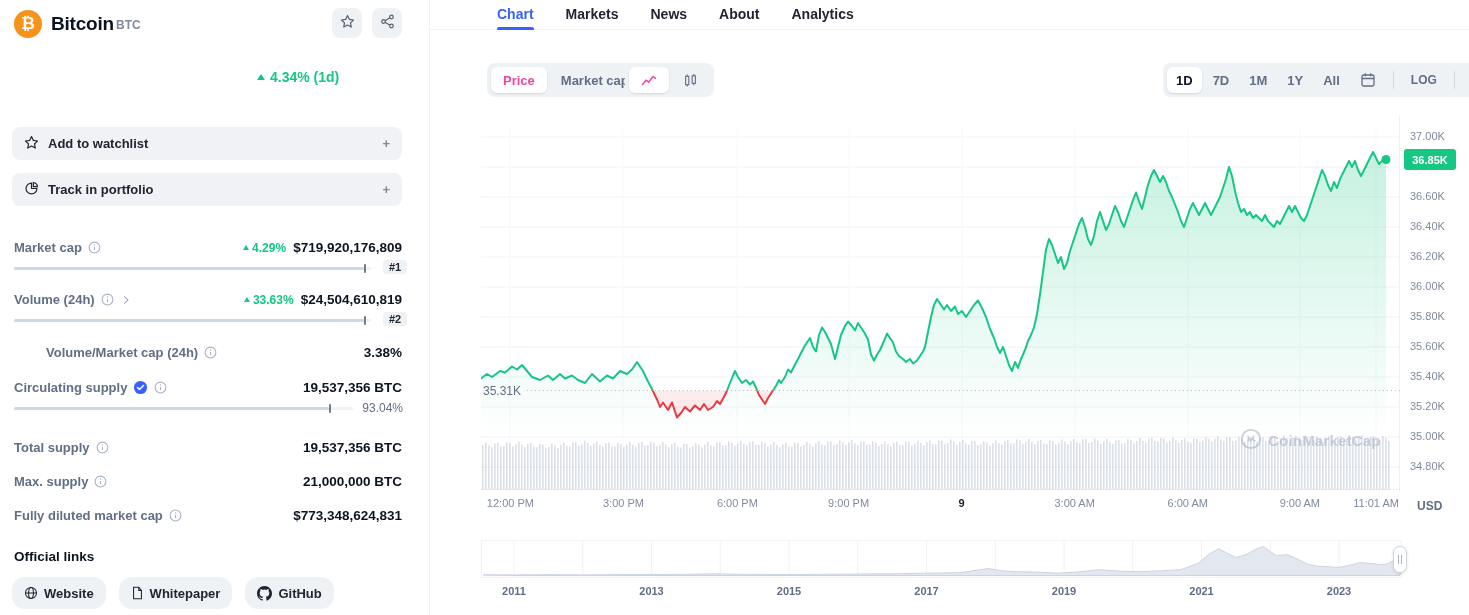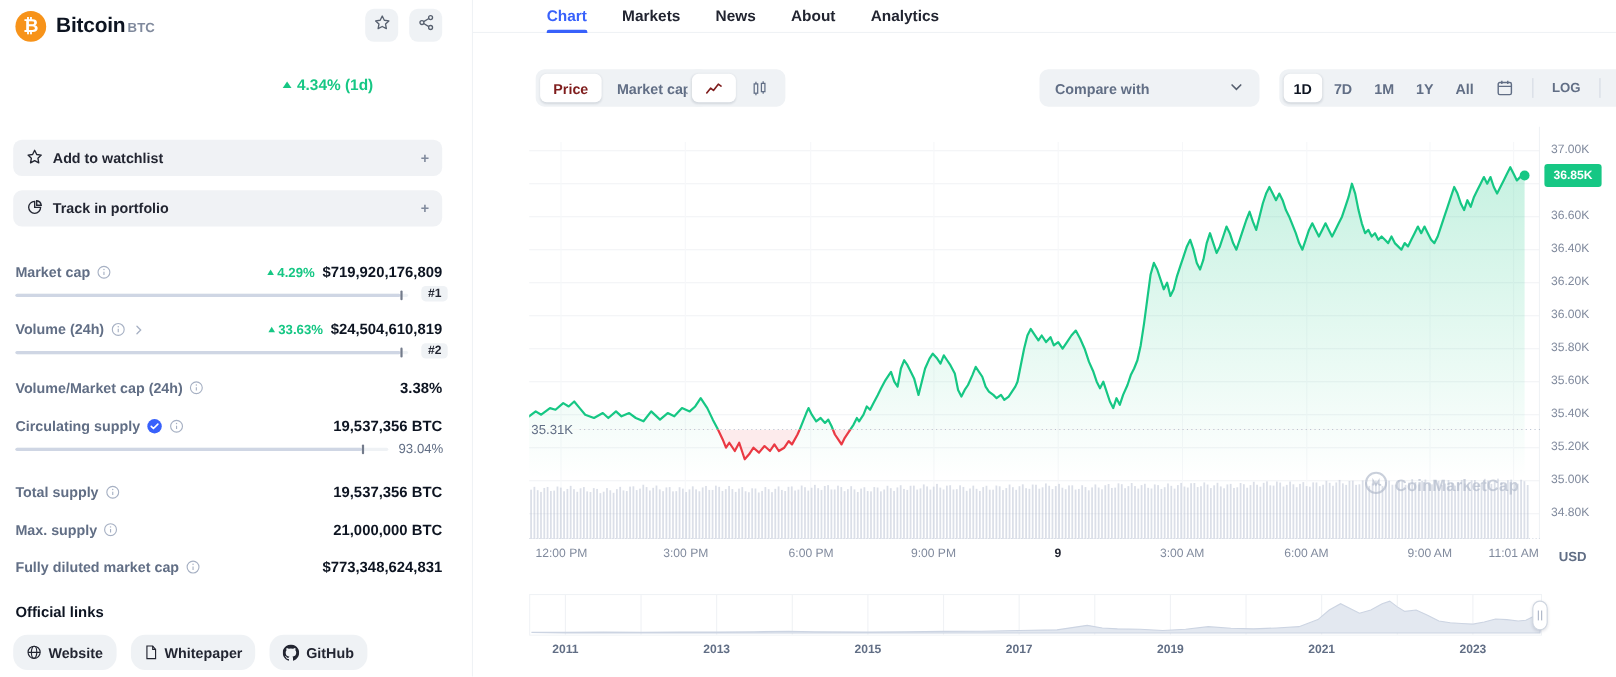--- a/index.html
+++ b/index.html
@@ -33,21 +33,21 @@
   #link-pills { position:absolute; left:12px; top:577px; display:flex; gap:13px; }
   .pill { height:32px; border-radius:13px; background:#eff2f5; display:flex; align-items:center; padding:0 12px; gap:6px; font-size:13px; font-weight:600; color:#222531; cursor:pointer; }
   
   #main { position:absolute; left:430px; top:0; width:1039px; height:615px; }
   #tabbar { position:absolute; left:0; top:0; width:1039px; height:30px; border-bottom:1px solid #eff2f5; display:flex; gap:32px; padding-left:67px; }
   .tab { font-size:14px; font-weight:600; color:#222531; padding-top:6px; height:30px; cursor:pointer; position:relative; }
   .tab.active { color:#3861fb; }
   .tab.active::after { content:""; position:absolute; left:0; right:0; bottom:0; height:3px; background:#3861fb; border-radius:2px 2px 0 0; }
   .seg { position:absolute; top:63px; height:34px; background:#eff2f5; border-radius:8px; display:flex; align-items:center; padding:4px; gap:2px; }
   .seg-opt { height:26px; border-radius:6px; display:flex; align-items:center; padding:0 12px; font-size:13px; font-weight:600; color:#616e85; cursor:pointer; }
-  .seg-opt.active { background:#fff; color:#7f1d1d; box-shadow:0 1px 2px rgba(20,30,60,.12); }
+  .seg-opt.active { background:#fff; color:#ec4899; box-shadow:0 1px 2px rgba(20,30,60,.12); }
   .ctrl-btn { position:absolute; top:63px; height:34px; background:#eff2f5; border-radius:8px; display:flex; align-items:center; padding:0 14px; gap:8px; font-size:13px; font-weight:600; color:#616e85; cursor:pointer; }
   .range-txt { font-size:13px; font-weight:600; color:#616e85; padding:0 9px; height:26px; display:flex; align-items:center; border-radius:6px; cursor:pointer; }
   .range-txt.active { background:#fff; color:#0d1421; font-weight:bold; box-shadow:0 1px 2px rgba(20,30,60,.12); }
   .vdiv { width:1px; height:18px; background:#d4dae3; margin:0 6px; }
   
   .ylab { position:absolute; left:980px; width:50px; font-size:11px; color:#808a9d; }
   .xlab { position:absolute; top:497px; font-size:11px; color:#808a9d; transform:translateX(-50%); white-space:nowrap; }
   .xlab.bold { font-weight:bold; color:#222531; }
   #price-badge { position:absolute; left:974px; top:149px; width:52px; height:21px; background:#16c784; border-radius:3px; color:#fff; font-size:11px; font-weight:bold; display:flex; align-items:center; justify-content:center; }
   #usd-label { position:absolute; left:987px; top:499px; font-size:12px; font-weight:bold; color:#616e85; }
@@ -151,21 +151,21 @@
           <span class="stat-value">$24,504,610,819</span>
         </span>
       </div>
       <div class="bar-row" style="top: 314px; width: 389px; height: 15px;">
         <div class="bar-track" style="width: 357px;">
           <div class="bar-fill" style="width: 349.86px;"></div>
           <div class="bar-tick" style="left: 349.86px;"></div>
         </div>
         <span class="rank-chip" style="left: 369px;">#2</span>
       </div>
-      <div class="stat-row" style="top: 344px;">
+      <div class="stat-row" style="top: 344px; margin-left: 32px;">
         <span class="stat-label">
           <span>Volume/Market cap (24h)</span>
           <span style="display: inline-flex;">
             <svg width="13" height="13" viewBox="0 0 14 14" fill="none" stroke="#a6b0c3" stroke-width="1.1">
               <circle cx="7" cy="7" r="5.8"></circle>
               <path d="M7 6.4v3.4"></path>
               <circle cx="7" cy="4.3" r=".7" fill="#a6b0c3" stroke="none"></circle>
             </svg>
           </span>
         </span>
@@ -305,26 +305,20 @@
         <span style="display: inline-flex;">
           <svg width="15" height="15" viewBox="0 0 16 16" fill="none" stroke="currentColor" stroke-width="1.2">
             <path d="M4.5 1.5v2M4.5 12.5v2M11.5 1v2M11.5 11v2"></path>
             <rect x="2.8" y="3.5" width="3.4" height="9"></rect>
             <rect x="9.8" y="3" width="3.4" height="8"></rect>
           </svg>
         </span>
       </div>
     </div>
 
-  <div class="ctrl-btn" style="left:515px; width:200px">
-    <span>Compare with</span>
-    <span style="margin-left:auto"><svg width="14" height="14" viewBox="0 0 16 16" fill="none" stroke="#57606f" stroke-width="1.7" stroke-linecap="round">
-          <path d="M3.5 6L8 10.5 12.5 6"></path>
-        </svg></span>
-  </div>
   <div class="seg" style="left:733px" id="range-group">
       <div class="range-txt active">1D</div>
       <div class="range-txt">7D</div>
       <div class="range-txt">1M</div>
       <div class="range-txt">1Y</div>
       <div class="range-txt">All</div>
       <div class="range-txt">
         <span style="display: inline-flex;">
           <svg width="16" height="16" viewBox="0 0 16 16" fill="none" stroke="#616e85" stroke-width="1.3">
             <rect x="2" y="3" width="12" height="11" rx="1.5"></rect>

